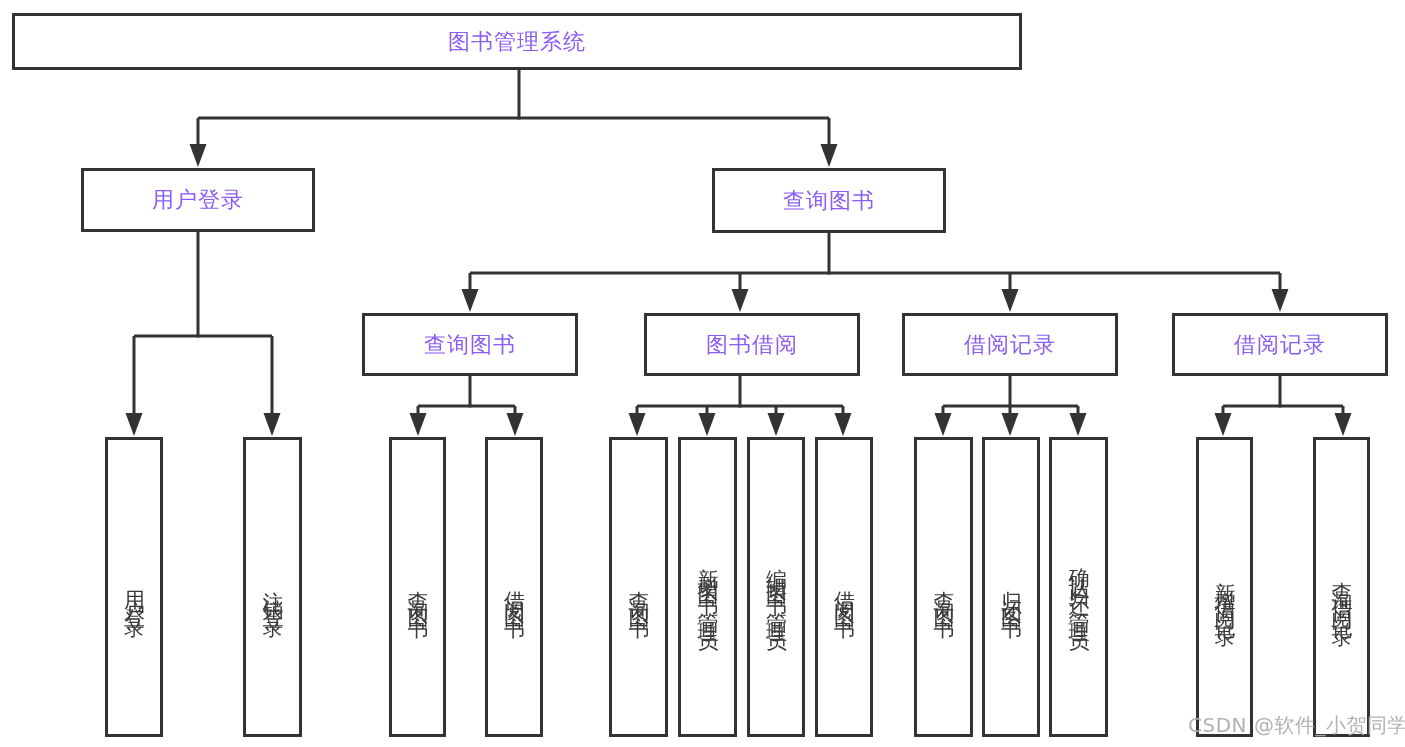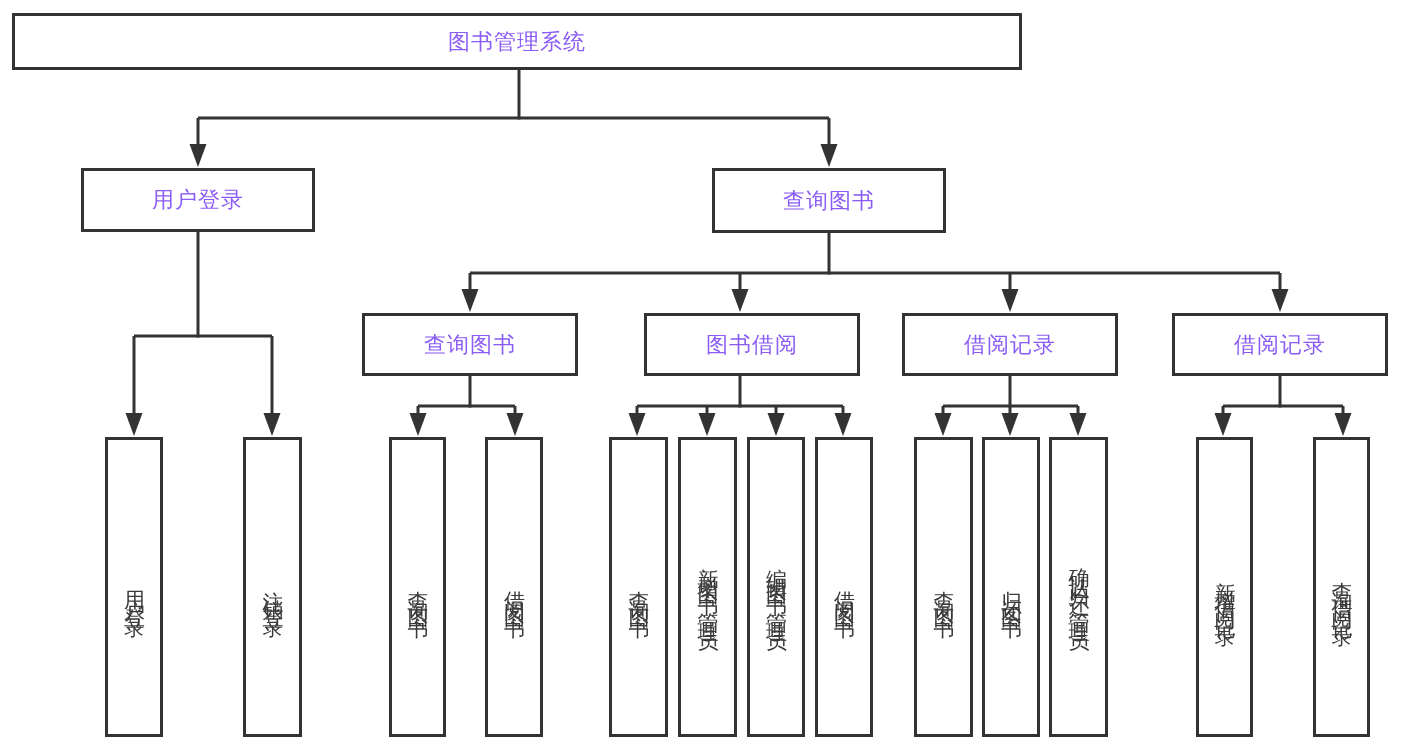--- a/index.html
+++ b/index.html
@@ -182,14 +182,15 @@
     <span class="vlabel">确认归还（管理员）</span>
   </div>
 
   <div class="node leaf" style="left:1196px;top:437px;width:57px;height:300px">
     <span class="vlabel">新增借阅记录</span>
   </div>
   <div class="node leaf" style="left:1313px;top:437px;width:57px;height:300px">
     <span class="vlabel">查询借阅记录</span>
   </div>
 
+  <div class="watermark">CSDN @软件_小贺同学</div>
 
 </div>
 
 </body></html>

